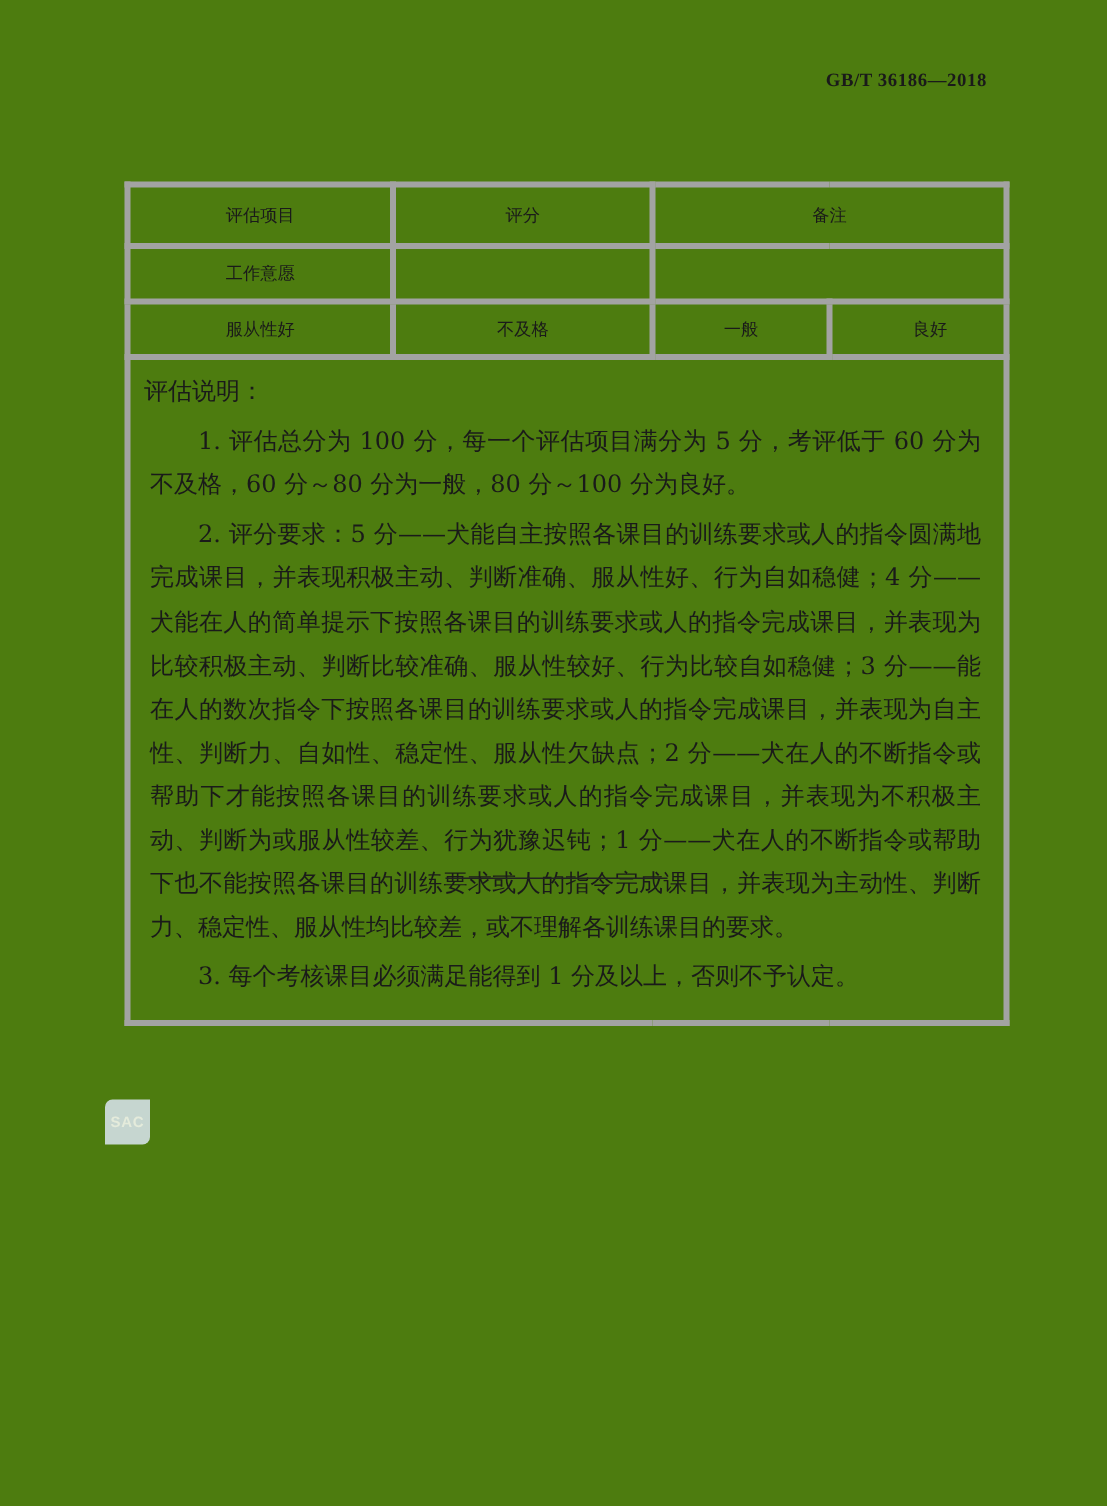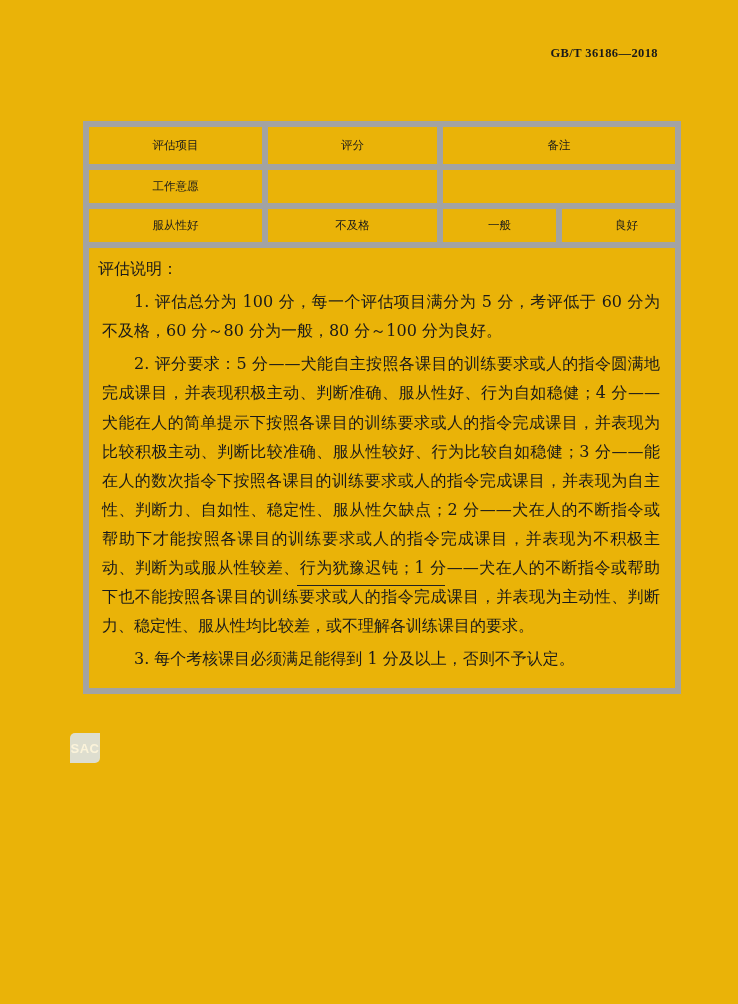--- a/index.html
+++ b/index.html
@@ -12,21 +12,21 @@
     height: 1004px;
     position: relative;
     font-family: "DejaVu Serif", "Liberation Serif", serif;
     color: #1a1a1a;
     overflow: hidden;
   }
 
   .page {
     position: absolute;
     inset: 0;
-    background: #eab308;
+    background: #4d7c0f;
   }
 
   
   .doc-header {
     position: absolute;
     top: 46px;
     right: 80px;
     font-family: "Liberation Serif", "DejaVu Serif", serif;
     font-size: 12.5px;
     font-weight: bold;
@@ -53,21 +53,21 @@
     position: absolute;
     left: 83px;
     top: 121px;
     width: 574px;
     border-collapse: collapse;
     table-layout: fixed;
     font-size: 11.5px;
     color: #1a1a1a;
   }
   .eval-table td {
-    border: 6px solid #a3a3a3;
+    border: 4px solid #a3a3a3;
     padding: 0;
     vertical-align: middle;
     text-align: center;
     height: 33px;
     line-height: 1.45;
   }
   .eval-table td.cell-item   { width: 173px; }
   .eval-table td.cell-score  { width: 169px; }
   .eval-table td.cell-remark { width: 232px; }
   .eval-table td.cell-remark-half { width: 124px; }
@@ -125,21 +125,21 @@
     height: 30px;
     background: #dce6f2;
     border-radius: 5px 0 5px 0;
     display: flex;
     align-items: center;
     justify-content: center;
     opacity: 0.85;
   }
   .watermark span {
     font-family: "Liberation Sans", sans-serif;
-    font-size: 13px;
+    font-size: 10px;
     font-weight: bold;
     color: #ffffff;
     letter-spacing: 0.5px;
   }
 </style>
 </head>
 <body>
 
 <div class="page">
 

